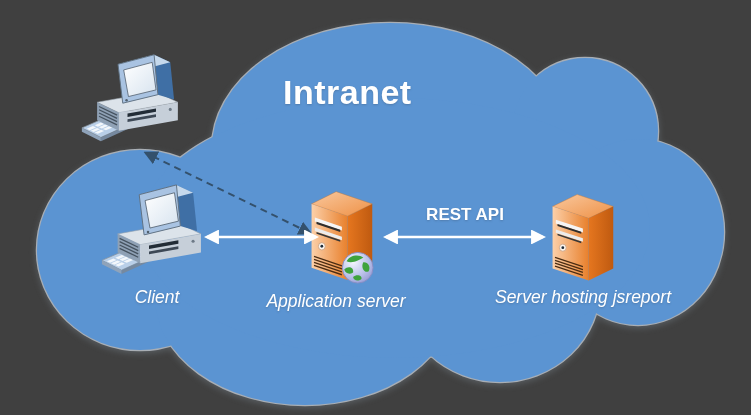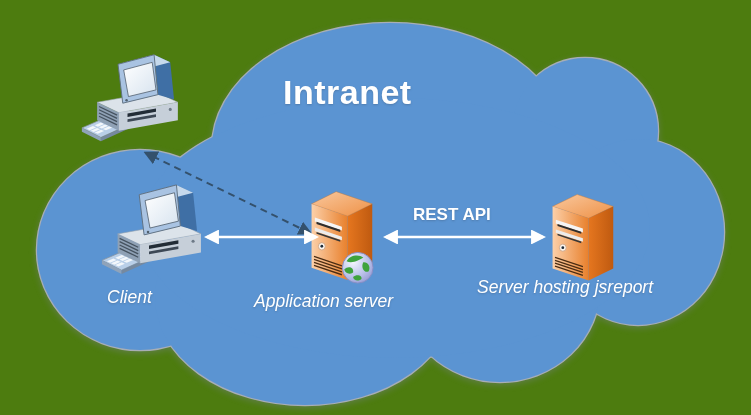--- a/index.html
+++ b/index.html
@@ -1,26 +1,27 @@
 <!DOCTYPE html>
 <html><head>
 <meta charset="utf-8">
 <style>
   html,body{margin:0;padding:0;background:#ffffff;}
   .stage{
     position:relative;
     width:751px;height:415px;
     overflow:hidden;
-    background:#4d7c0f;
+    background:#404040;
     font-family:"Liberation Sans","DejaVu Sans",sans-serif;
   }
   .stage svg.canvas{position:absolute;left:0;top:0;}
   .lbl{
     position:absolute;
     color:#ffffff;
+    text-align:center;
     text-shadow:0 1px 2px rgba(60,80,105,0.35);
     white-space:nowrap;
     line-height:1.1;
   }
   .lbl.title{
     font-size:34px;
     font-weight:bold;
     letter-spacing:0.5px;
     text-align:left;
   }
@@ -171,17 +172,17 @@
     <line x1="207" y1="237" x2="316" y2="237" stroke="#ffffff" stroke-width="2.3" marker-start="url(#headWhite)" marker-end="url(#headWhite)"></line>
     <line x1="386" y1="237" x2="543" y2="237" stroke="#ffffff" stroke-width="2.3" marker-start="url(#headWhite)" marker-end="url(#headWhite)"></line>
   </svg>
 
   <div class="lbl title" style="left:283px;top:74px;">Intranet</div>
 
   <div class="lbl node" style="left:107px;top:288px;width:100px;">Client</div>
 
   <div class="lbl node" style="left:254px;top:292px;width:164px;">Application server</div>
 
-  <div class="lbl node" style="left:477px;top:278px;width:212px;">Server hosting jsreport</div>
+  <div class="lbl node" style="left:477px;top:288px;width:212px;">Server hosting jsreport</div>
 
   <div class="lbl edge" style="left:413px;top:206px;width:104px;">REST API</div>
 
 </div>
 
 </body></html>

